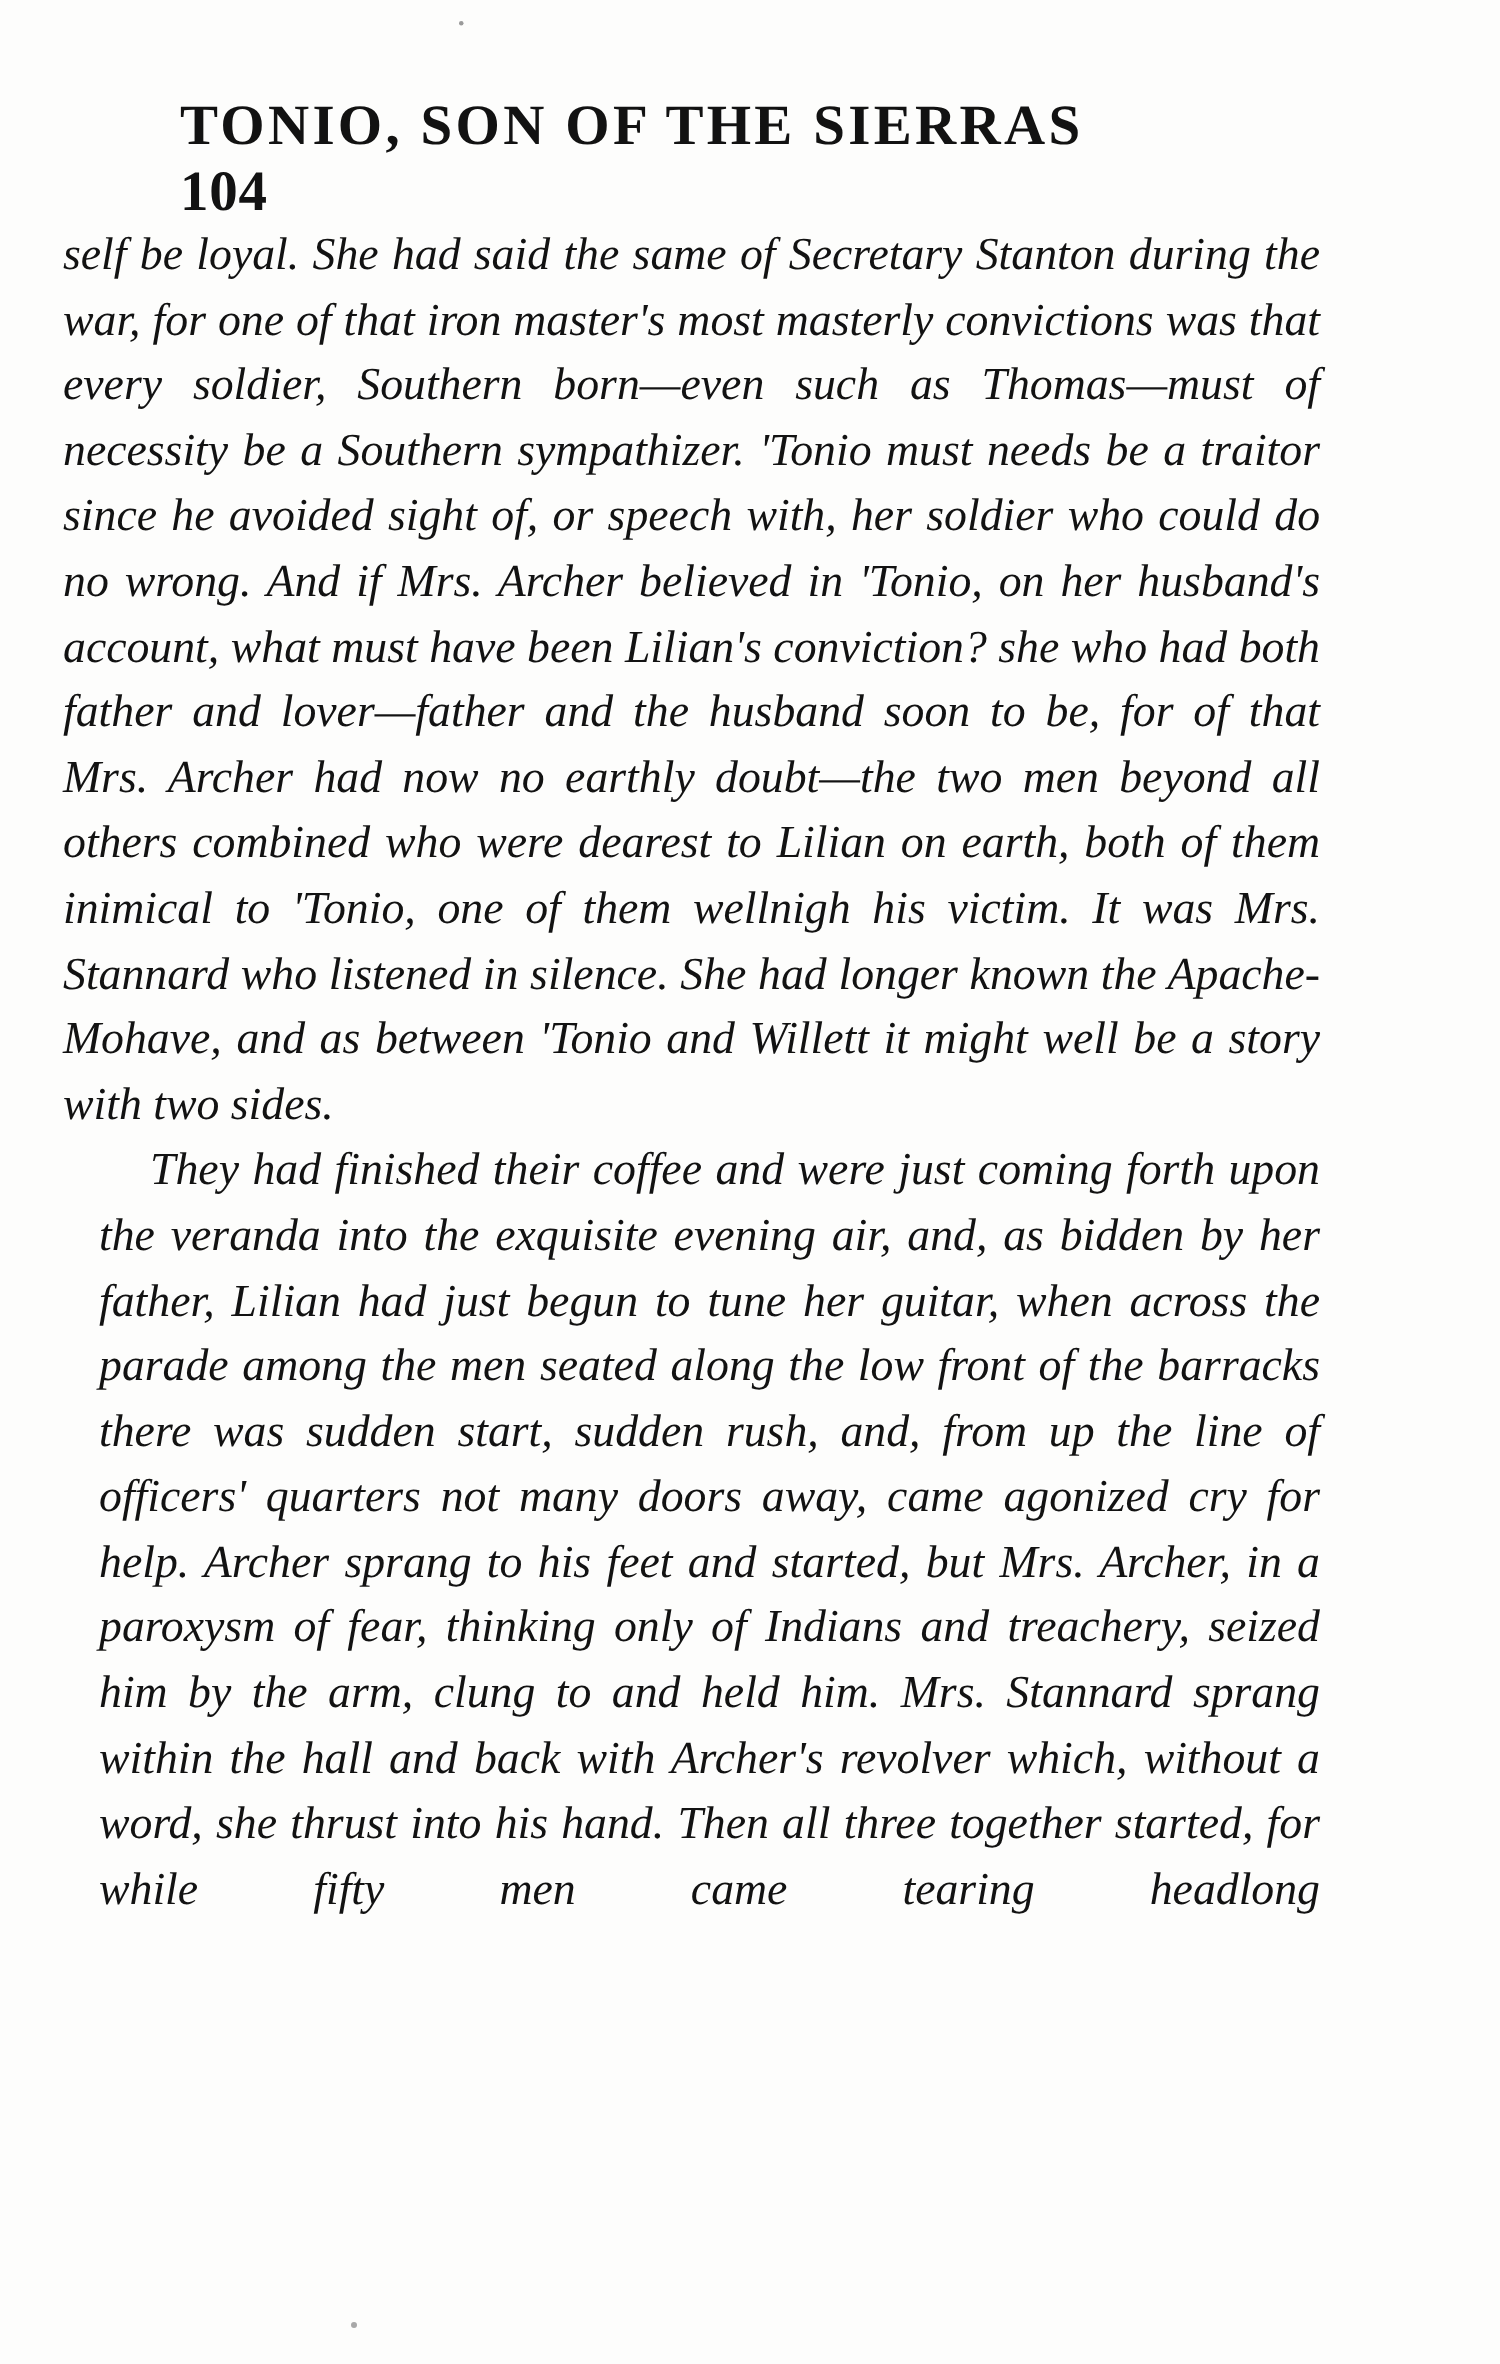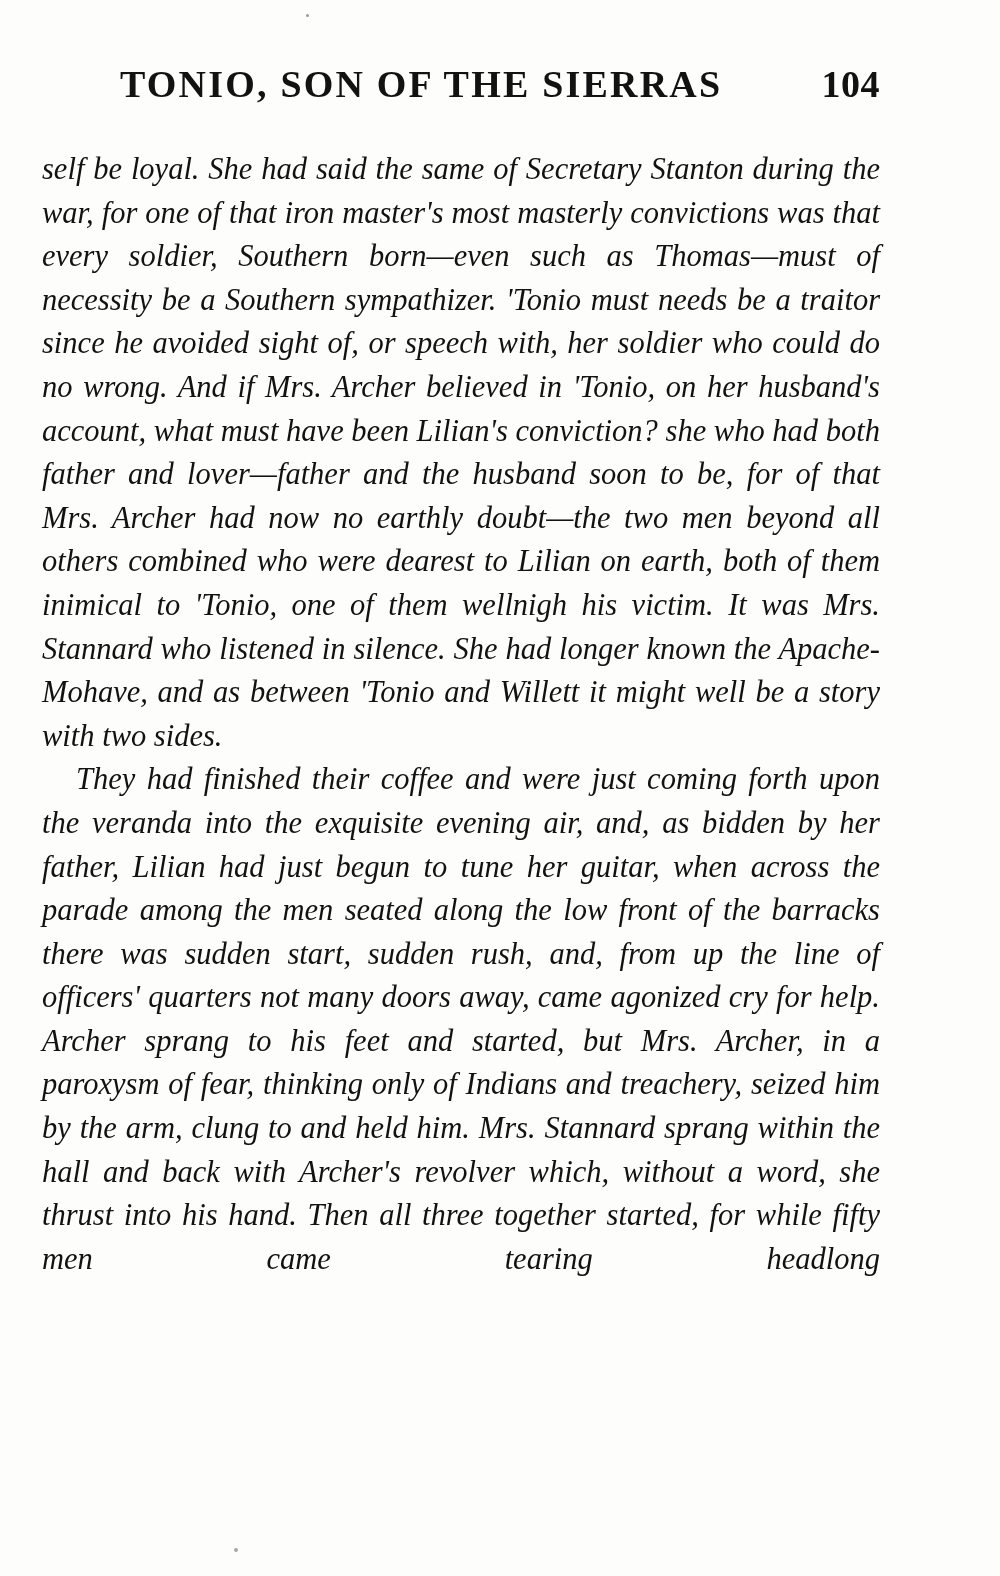--- a/index.html
+++ b/index.html
@@ -35,20 +35,21 @@
     border-radius: 50%;
   }
   .header {
     position: absolute;
     left: 120px;
     top: 62px;
     width: 760px;
     display: flex;
     align-items: baseline;
     justify-content: space-between;
+    flex-direction: column;
   }
   .header-title {
     font-size: 38px;
     letter-spacing: 2.2px;
     font-weight: 700;
     white-space: nowrap;
   }
   .header-page {
     font-size: 38px;
     font-weight: 700;
@@ -68,20 +69,21 @@
     text-justify: inter-word;
     -webkit-hyphens: none;
     hyphens: none;
     font-style: italic;
   }
   .para + .para {
     margin-top: 0px;
   }
   .indent {
     text-indent: 34px;
+    margin-left: 24px;
   }
   .para:last-child {
     text-align-last: justify;
   }
 </style>
 </head>
 <body>
 
 <div class="page">
 

